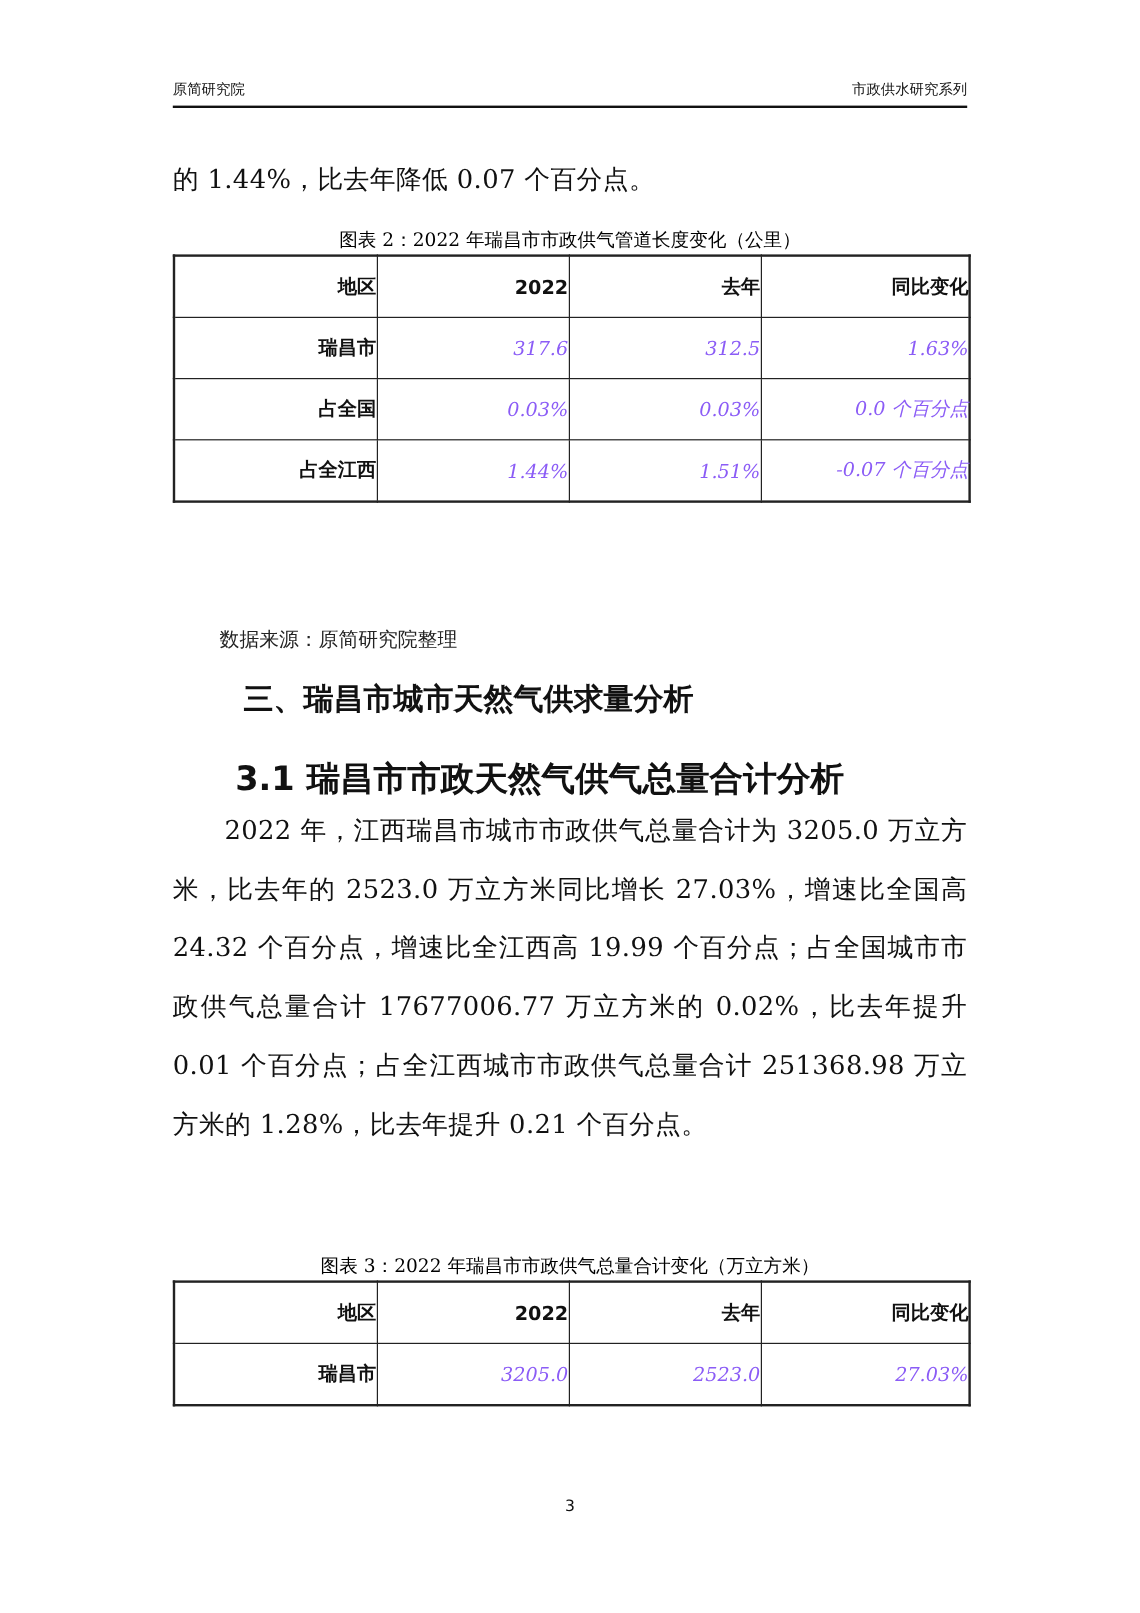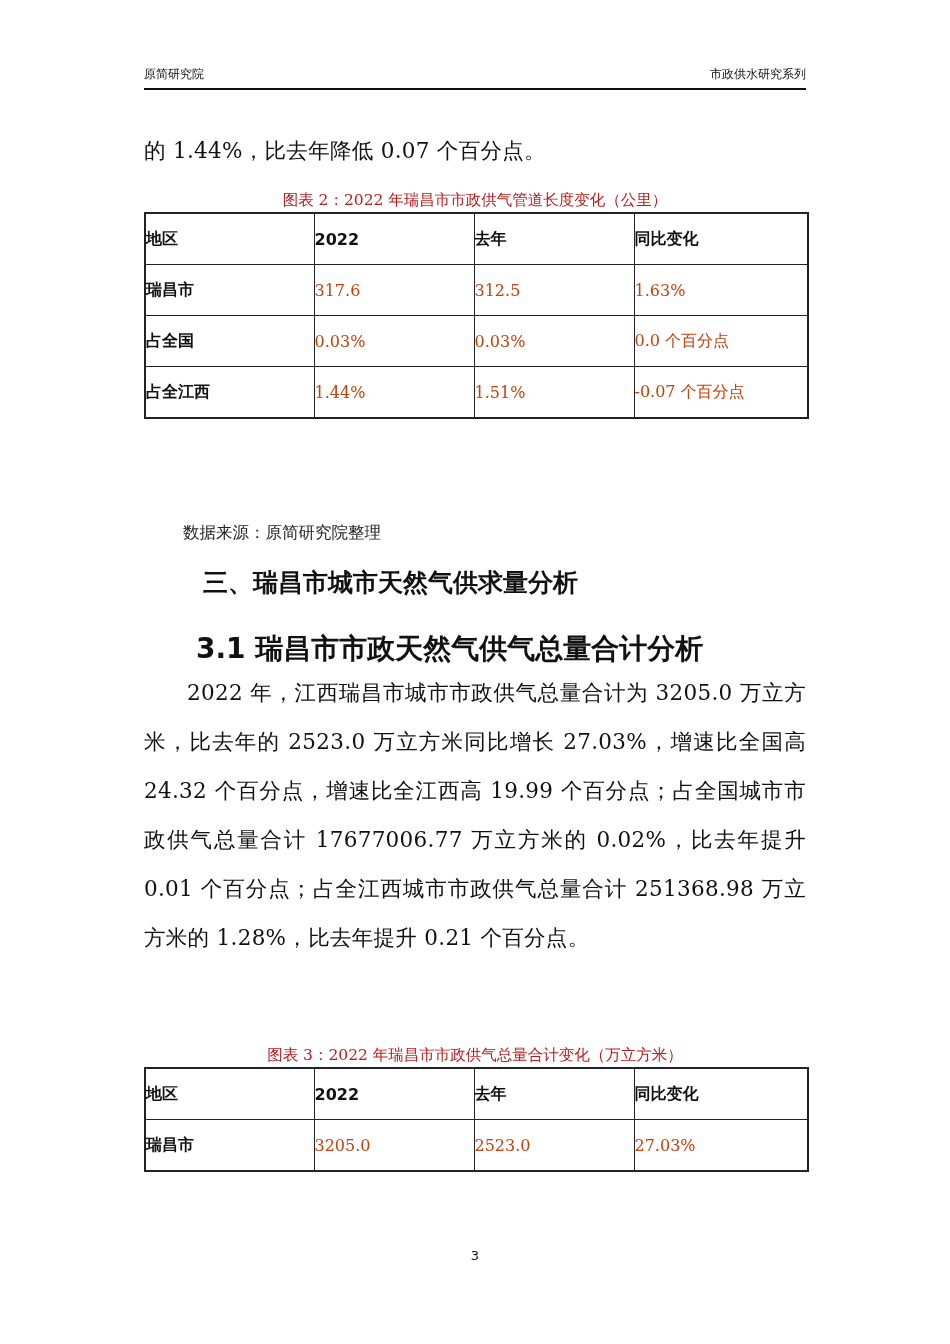--- a/index.html
+++ b/index.html
@@ -18,39 +18,39 @@
   .header-rule {
     position: absolute; left: 144px; top: 88px; width: 662px; height: 2px; background: #111;
   }
   .body-text {
     position: absolute; left: 144px; width: 662px;
     font-size: 21.5px; line-height: 49px; color: #111; letter-spacing: 0.3px;
     text-align: justify;
   }
   .caption {
     position: absolute; left: 144px; width: 662px; text-align: center;
-    font-size: 15.5px; color: #b91c1c;
+    font-size: 15.5px; color: #000000;
   }
   table.data {
     position: absolute; left: 144px; width: 663px;
     border-collapse: collapse; table-layout: fixed;
   }
   table.data td, table.data th {
-    border: 1px solid #222; text-align: left; vertical-align: middle;
+    border: 1px solid #222; text-align: right; vertical-align: middle;
     height: 50px; padding: 0;
     font-size: 16px;
   }
   table.data th {
     font-family: "DejaVu Sans", "Liberation Sans", sans-serif; font-weight: bold; font-size: 16px;
   }
   table.data td.region {
     font-family: "DejaVu Sans", "Liberation Sans", sans-serif; font-weight: bold;
   }
   table.data td.num {
-    font-family: "DejaVu Serif", "Liberation Serif", serif; color: #c2410c;
+    font-family: "DejaVu Serif", "Liberation Serif", serif; color: #8b5cf6; font-style: italic;
   }
   table.data { border: 2px solid #222; }
   .source {
     position: absolute; left: 183px; font-size: 16.5px; color: #222;
   }
   .h1 {
     position: absolute; left: 203px; font-size: 25px; font-weight: bold;
     font-family: Liberation Mono, monospace; color: #111;
   }
   .h2 {

